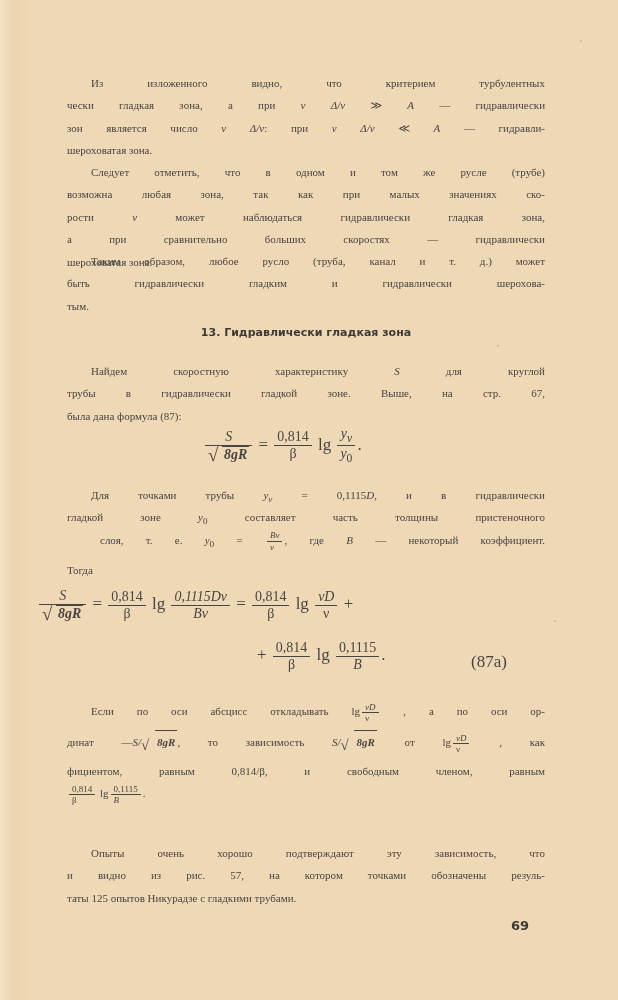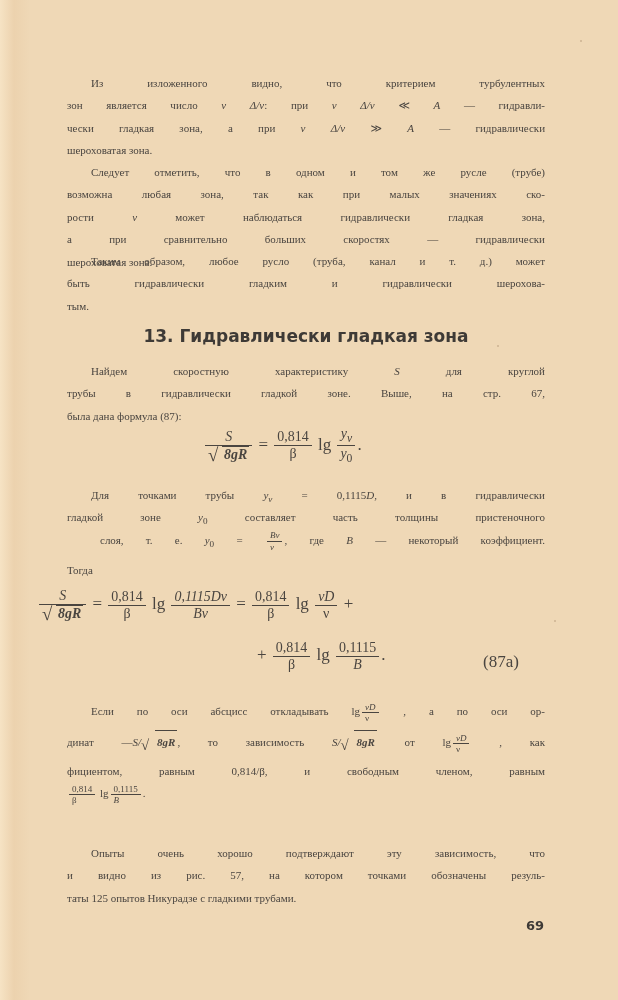--- a/index.html
+++ b/index.html
@@ -19,45 +19,45 @@
       white-space: nowrap;
     }
     .line { display: block; height: 22.4px; text-align: justify; text-align-last: justify; }
     .line.last { text-align-last: left; }
     .indent { padding-left: 24px; }
     i, .it { font-style: italic; }
     .heading {
       position: absolute; left: 0; width: 478px; top: 326px;
       text-align: center;
       font-family: "DejaVu Sans", "Liberation Sans", sans-serif;
-      font-weight: bold; font-size: 17px; color: #3e3a36;
+      font-weight: bold; font-size: 11px; color: #3e3a36;
     }
     .frac { display: inline-block; vertical-align: middle; text-align: center; font-size: 0.82em; line-height: 1.15; margin: 0 2px; }
     .frac .num { display: block; border-bottom: 1px solid #4a4540; padding: 0 3px; }
     .frac .den { display: block; padding: 0 3px; }
     .sqrt { display: inline-block; position: relative; padding-left: 14px; }
     .sqrt .rad { font-size: 1.35em; position: absolute; left: 0; bottom: -3px; font-style: normal; }
     .sqrt .under { border-top: 1px solid #4a4540; padding: 0 2px; display: inline-block; font-weight: bold; }
     .eq { position: absolute; white-space: nowrap; font-size: 17px; }
     .pagenum {
-      position: absolute; left: 526px; top: 918px;
+      position: absolute; left: 511px; top: 918px;
       font-family: "DejaVu Sans", "Liberation Sans", sans-serif;
       font-weight: bold; font-size: 13px; color: #3e3a36;
     }
     .speck { position: absolute; width: 2px; height: 2px; border-radius: 50%; background: #b49a7c; opacity: .6; }
   </style>
 </head>
 <body>
 
 <div class="page">
 
   <div class="p" style="top:72px;">
     <span class="line indent"><span>Из изложенного видно, что критерием турбулентных</span></span>
+    <span class="line"><span>чески гладкая зона, а при</span> <i>v Δ/ν</i> <span>≫</span> <i>A</i> <span>— гидравлически</span></span>
     <span class="line"><span>зон является число</span> <i>v Δ/ν</i><span>: при</span> <i>v Δ/ν</i> <span>≪</span> <i>A</i> <span>— гидравли-</span></span>
-    <span class="line"><span>чески гладкая зона, а при</span> <i>v Δ/ν</i> <span>≫</span> <i>A</i> <span>— гидравлически</span></span>
     <span class="line last"><span>шероховатая зона.</span></span>
   </div>
 
   <div class="p" style="top:161px;">
     <span class="line indent"><span>Следует отметить, что в одном и том же русле (трубе)</span></span>
     <span class="line"><span>возможна любая зона, так как при малых значениях ско-</span></span>
     <span class="line"><span>рости</span> <i>v</i> <span>может наблюдаться гидравлически гладкая зона,</span></span>
     <span class="line"><span>а при сравнительно больших скоростях — гидравлически</span></span>
     <span class="line last"><span>шероховатая зона.</span></span>
   </div>
@@ -103,21 +103,21 @@
     <span class="frac"><span class="num"><i>vD</i></span><span class="den">ν</span></span>
     <span>+</span>
   </div>
 
   <div class="eq" style="left:190px; top:640px;">
     <span>+</span>
     <span class="frac"><span class="num">0,814</span><span class="den">β</span></span>
     <span>lg</span>
     <span class="frac"><span class="num">0,1115</span><span class="den"><i>B</i></span></span><span>.</span>
   </div>
-  <div class="eq" style="left:416px; top:652px;">(87a)</div>
+  <div class="eq" style="left:404px; top:652px;">(87a)</div>
 
   <div class="p" style="top:700px;">
     <span class="line indent" style="height:30px;"><span>Если по оси абсцисс откладывать</span> <span>lg</span><span class="frac"><span class="num"><i>vD</i></span><span class="den">ν</span></span> <span>, а по оси ор-</span></span>
     <span class="line" style="height:30px;"><span>динат —</span><i>S/</i><span class="sqrt"><span class="rad">√</span><span class="under"><i>8gR</i></span></span><span>, то зависимость</span> <i>S/</i><span class="sqrt"><span class="rad">√</span><span class="under"><i>8gR</i></span></span> <span>от</span> <span>lg</span><span class="frac"><span class="num"><i>vD</i></span><span class="den">ν</span></span> <span>, как</span></span>
     <span class="line"><span>фициентом, равным 0,814/β, и свободным членом, равным</span></span>
     <span class="line last" style="height:30px;"><span class="frac"><span class="num">0,814</span><span class="den">β</span></span> <span>lg</span><span class="frac"><span class="num">0,1115</span><span class="den"><i>B</i></span></span><span>.</span></span>
   </div>
 
   <div class="p" style="top:842px;">
     <span class="line indent"><span>Опыты очень хорошо подтверждают эту зависимость, что</span></span>

